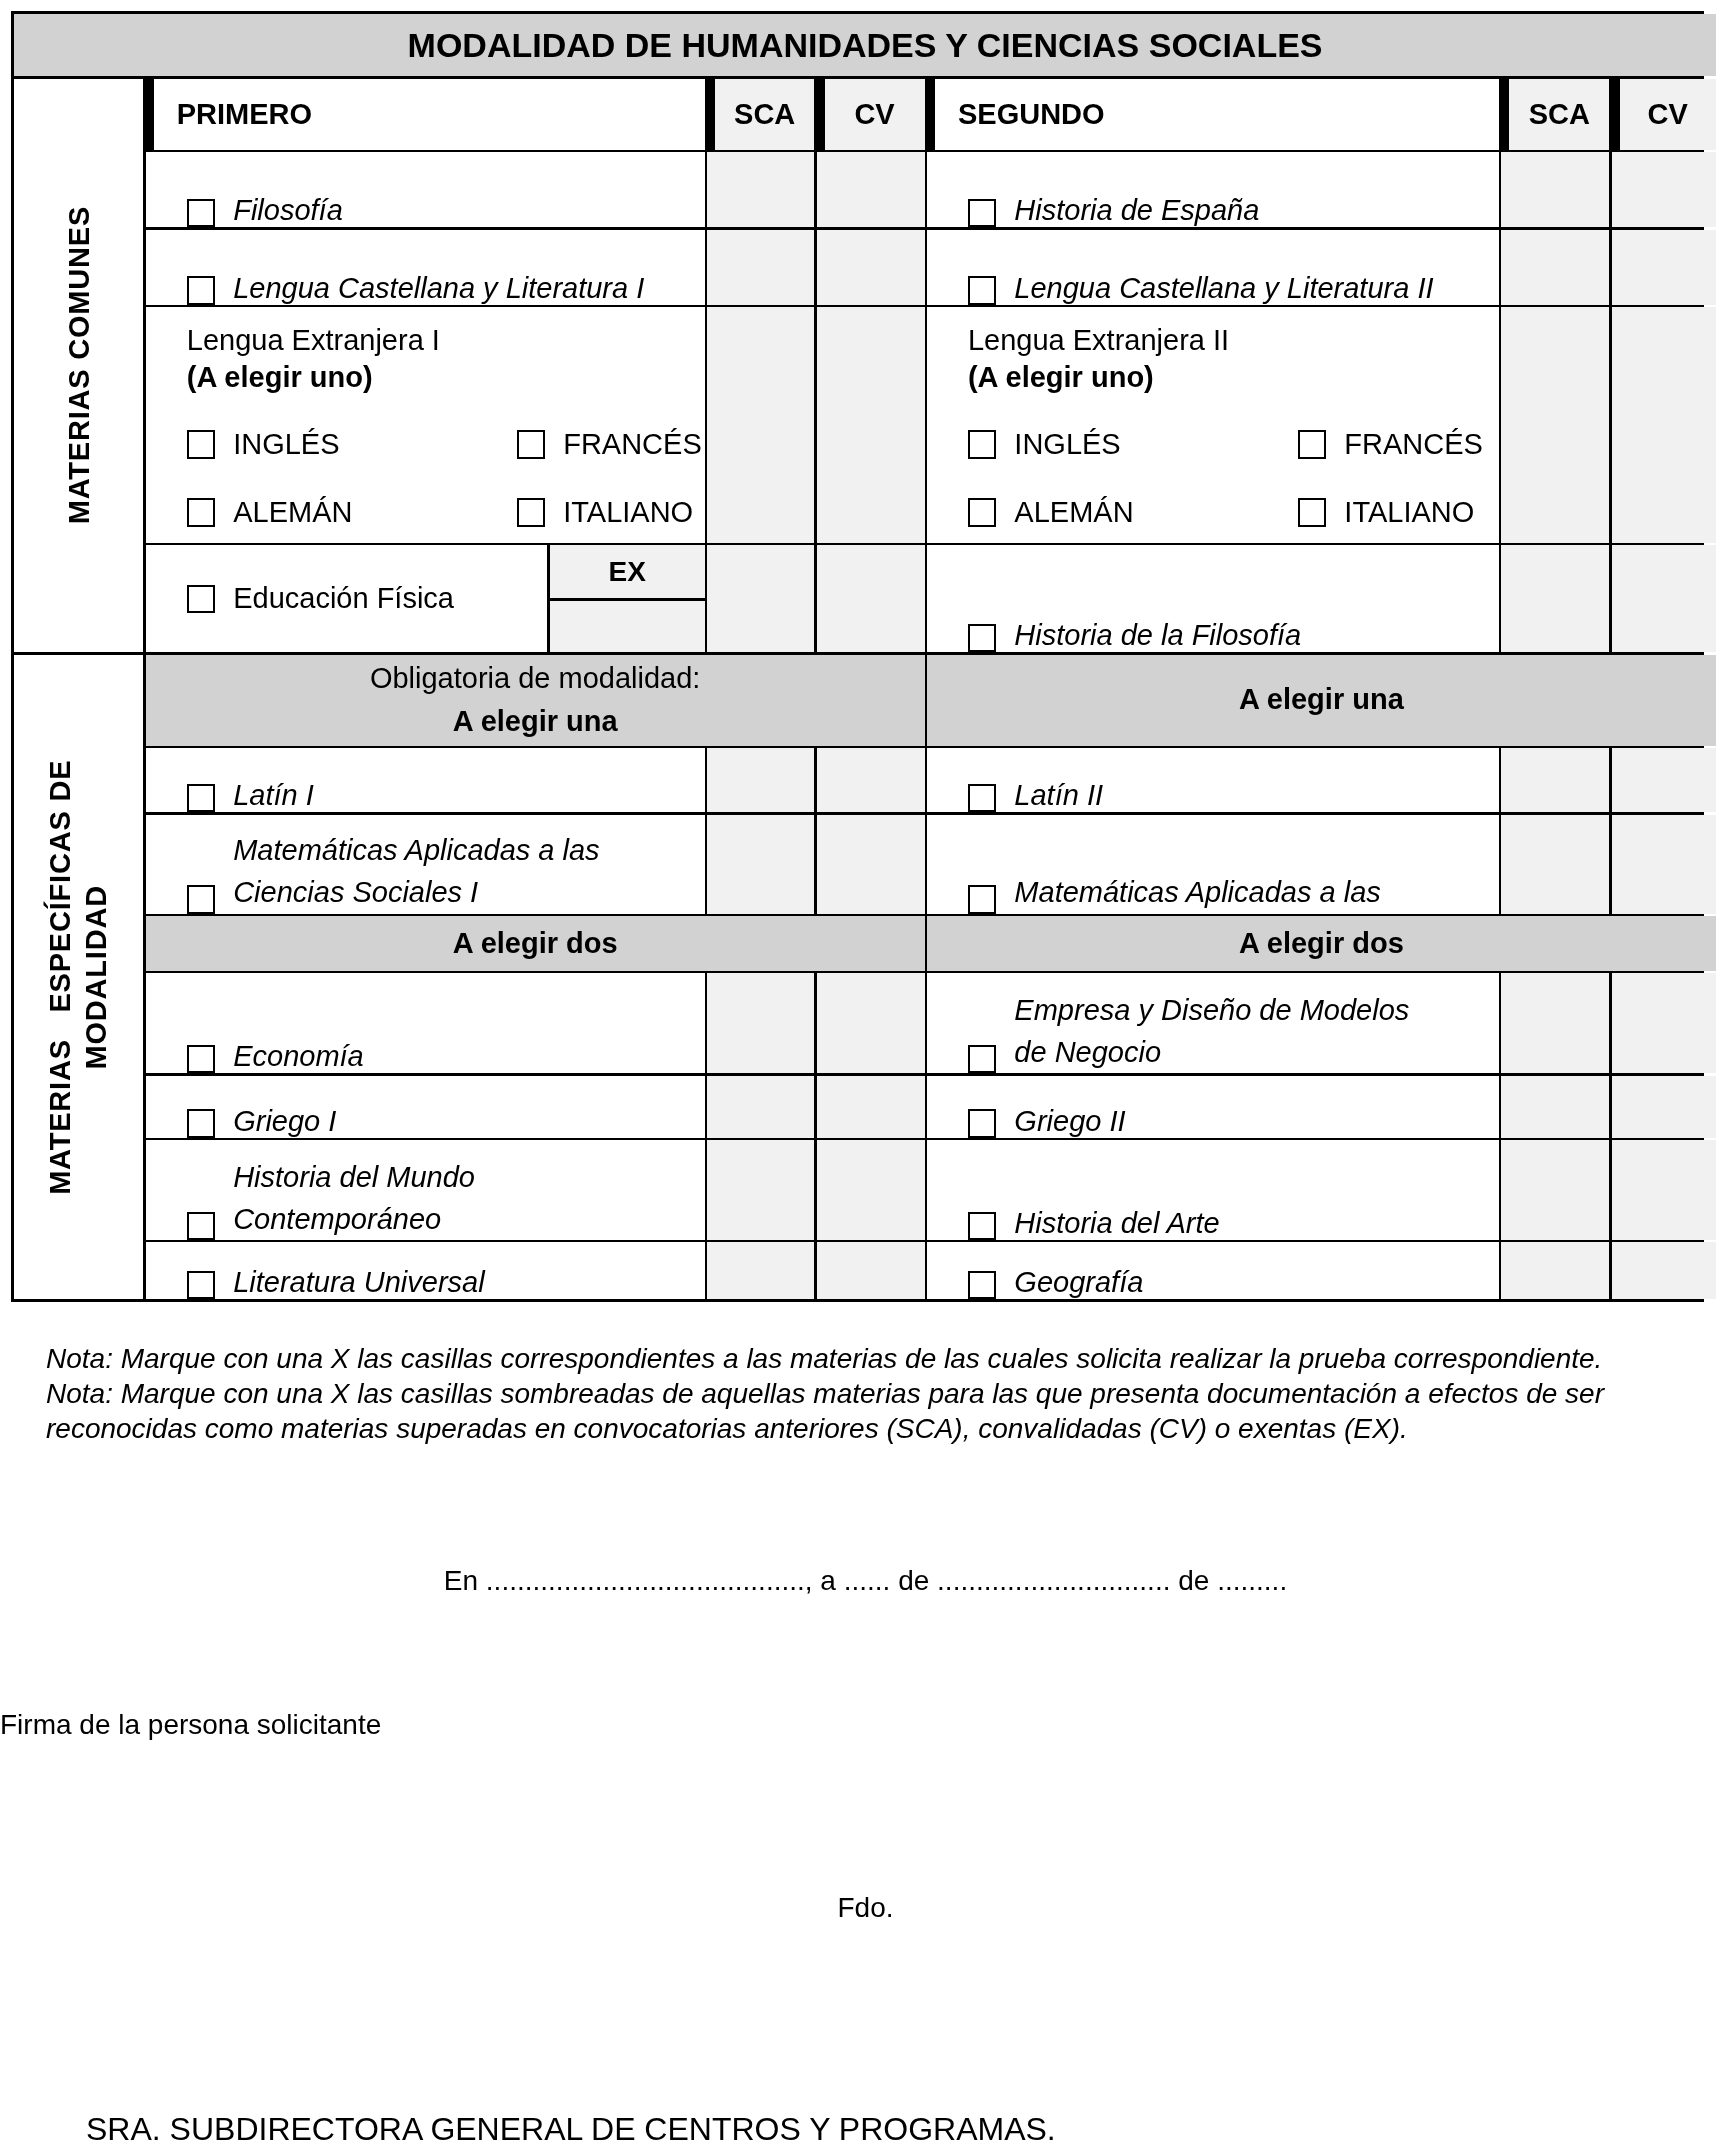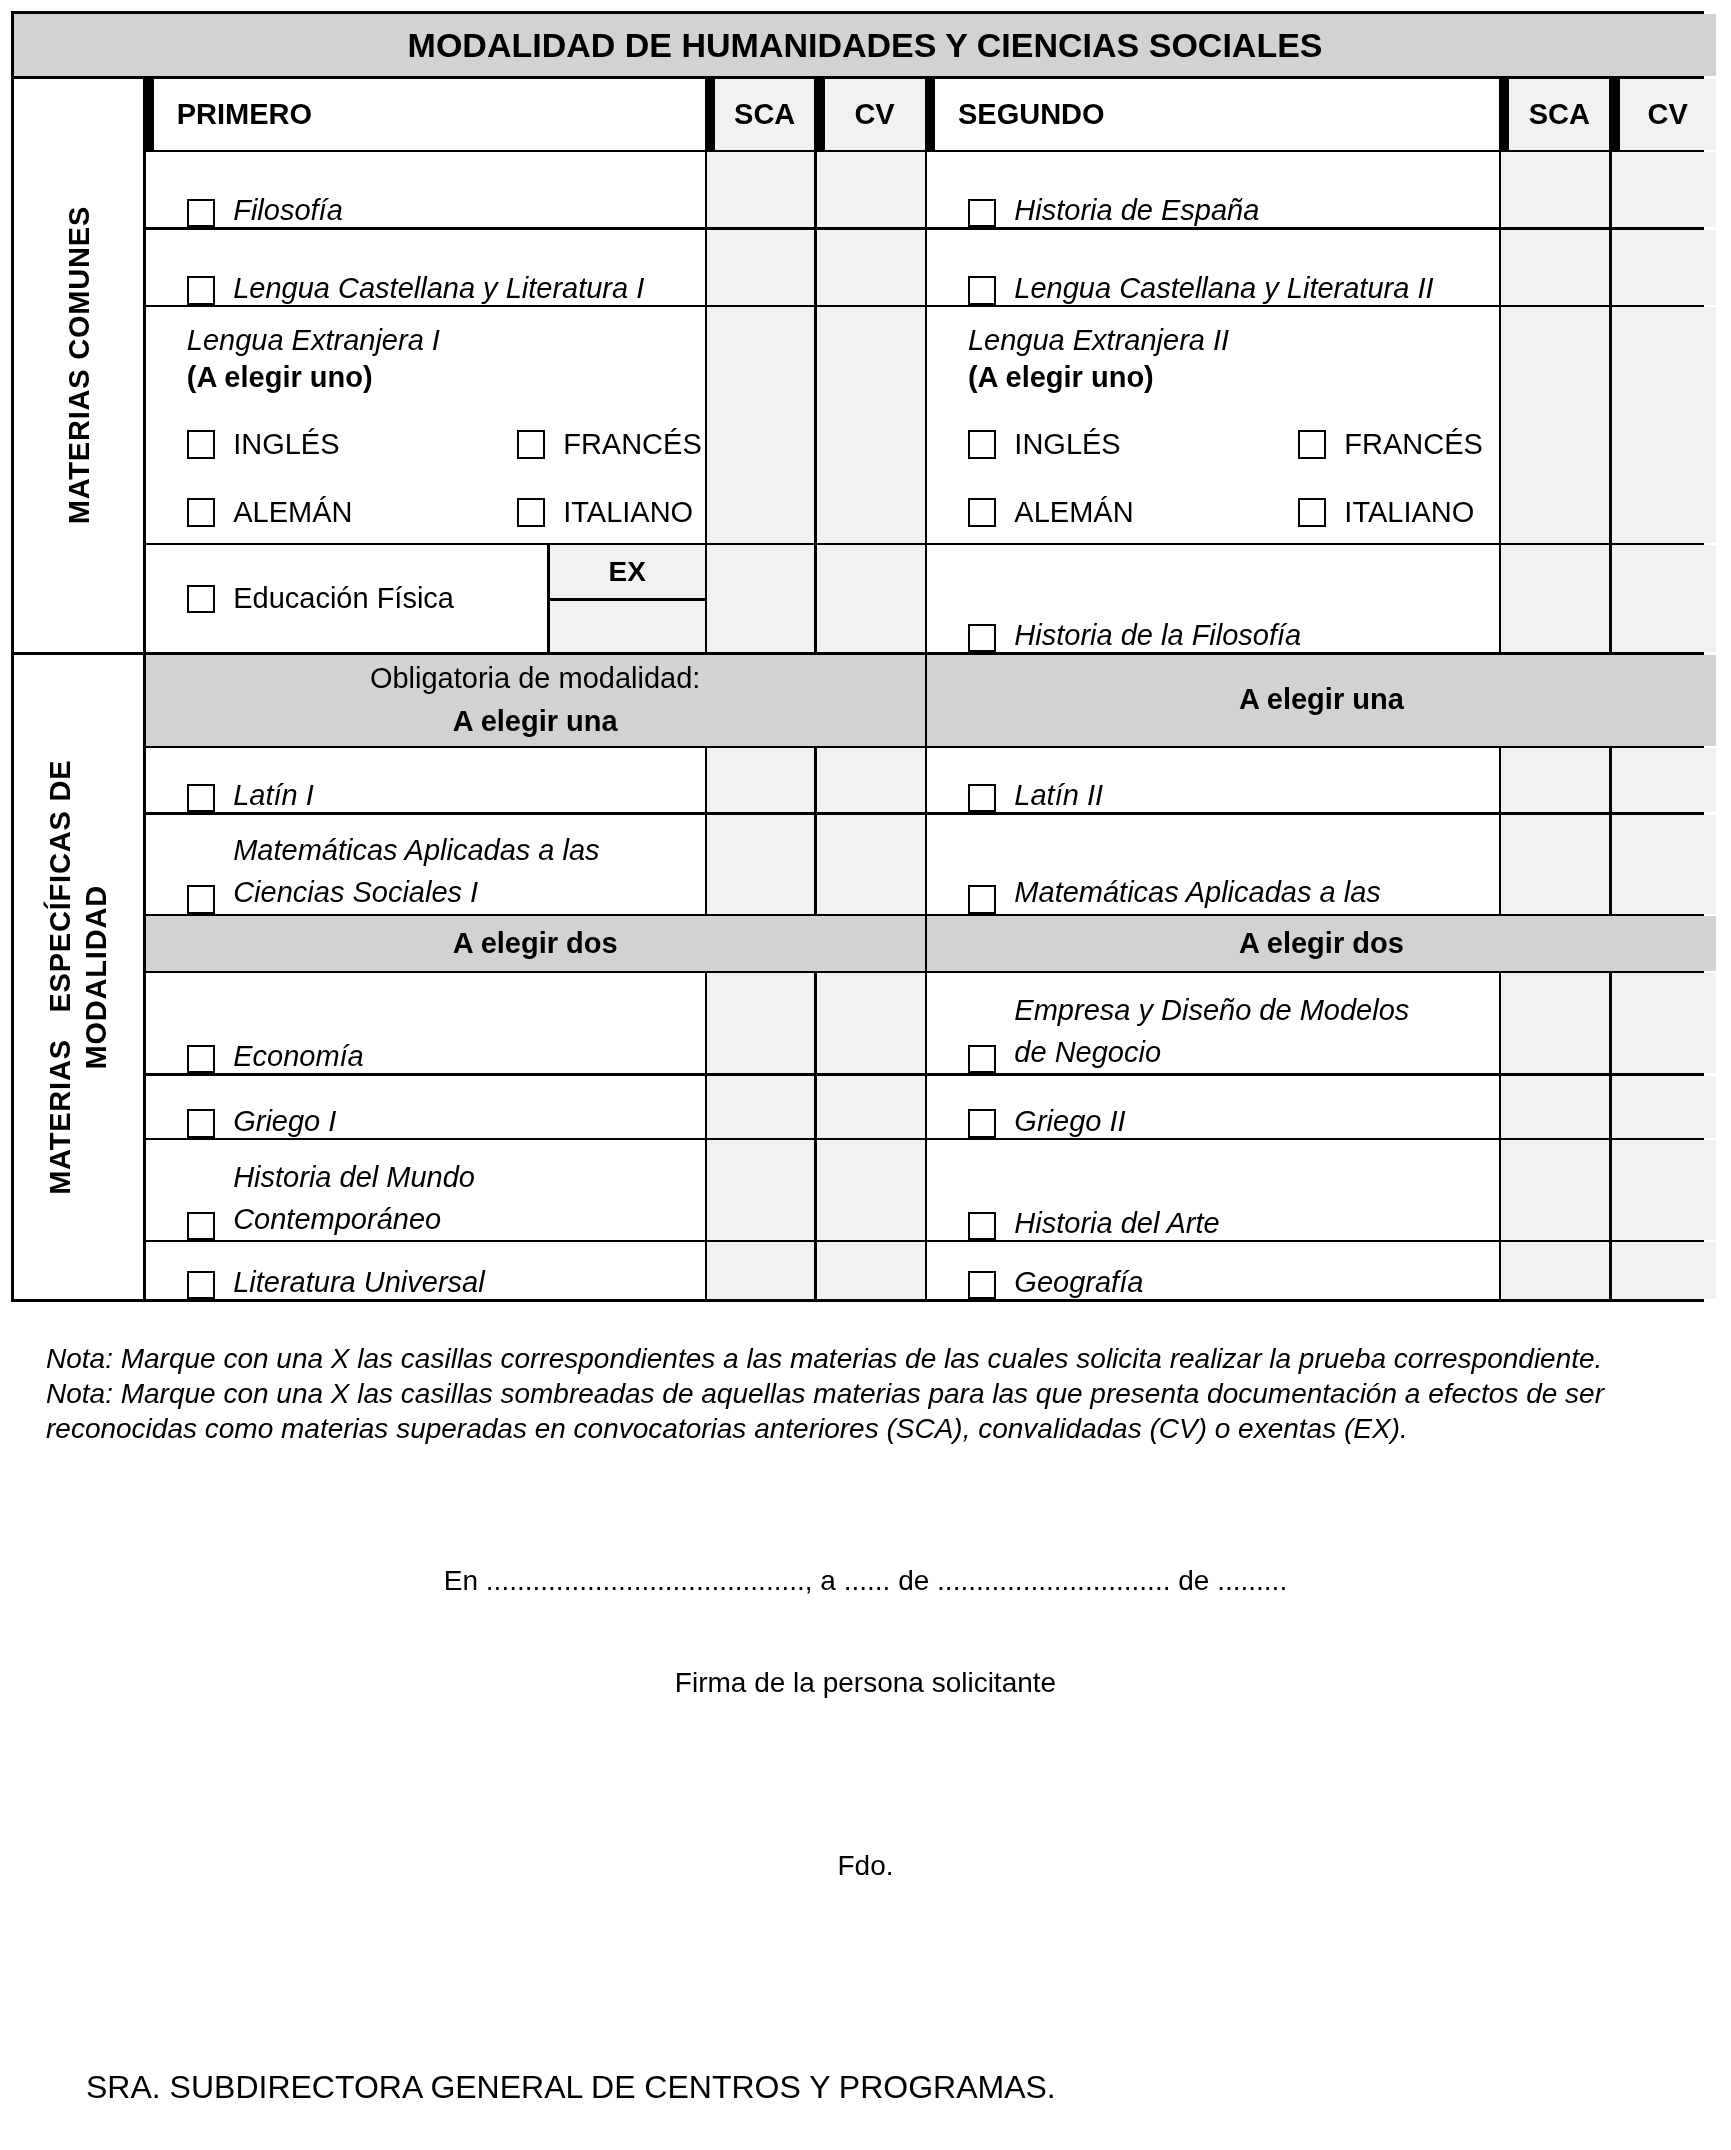--- a/index.html
+++ b/index.html
@@ -58,21 +58,21 @@
   .subj .txt{line-height:1.45;}
   .cb{
     width:24.4px;height:24.4px;flex:none;
     border:2.4px solid #000;background:#fff;
     display:inline-block;
   }
   .langcell{
     padding:14.7px 8.1px 0 41px;
     font-size:29px;
   }
-  .lang-title{line-height:1.3;font-style:italic;}
+  .lang-title{line-height:1.3;}
   .lang-sub{font-weight:bold;line-height:1.3;}
   .lang-grid{
     margin-top:31px;
     display:grid;grid-template-columns:330px auto;
     row-gap:35px;
   }
   .lang-item{display:flex;align-items:center;gap:18px;}
   .edfis{
     display:grid;
     grid-template-columns:1fr 155px;
@@ -90,21 +90,21 @@
     font-size:29px;line-height:1.5;
   }
   .bandcell .b{font-weight:bold;}
   
   .notes{
     margin:39px 33px 0 46px;
     width:1645px;
     font-style:italic;font-size:28px;line-height:35px;
   }
   .fecha{margin-top:119px;text-align:center;font-size:28px;}
-  .firma{margin-top:70px;text-align:center;font-size:28px;}
+  .firma{margin-top:112px;text-align:left;font-size:28px;}
   .fdo{margin-top:151px;text-align:center;font-size:28px;}
   .sra{margin-top:187px;padding-left:86px;font-size:32px;}
 </style>
 </head>
 <body>
 
 <div class="page">
 
   <div class="formtable">
 

